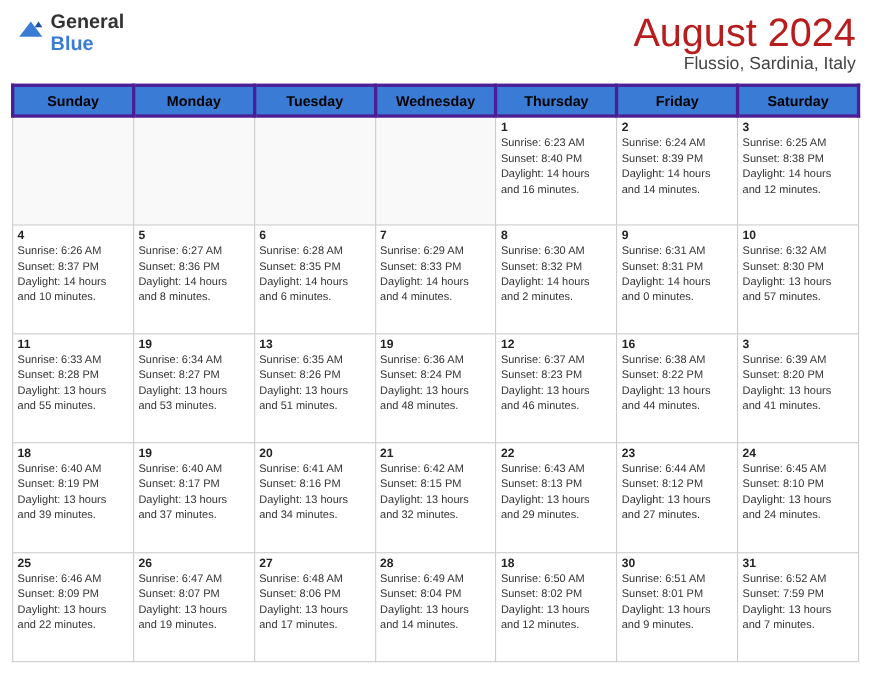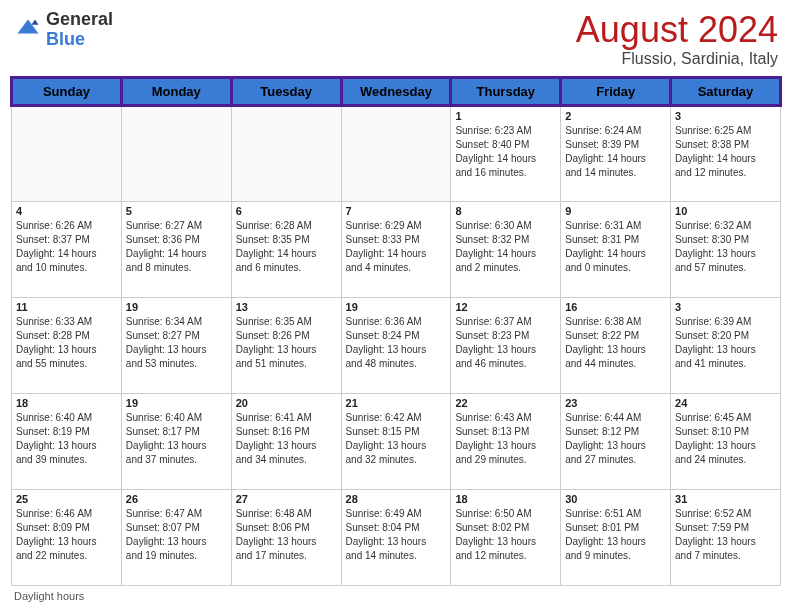--- a/index.html
+++ b/index.html
@@ -267,16 +267,13 @@
             <div class="day-info">Sunrise: 6:51 AM<br>Sunset: 8:01 PM<br>Daylight: 13 hours<br>and 9 minutes.</div>
           </td>
           <td>
             <span class="day-number">31</span>
             <div class="day-info">Sunrise: 6:52 AM<br>Sunset: 7:59 PM<br>Daylight: 13 hours<br>and 7 minutes.</div>
           </td>
         </tr>
       </tbody>
   </table>
 
-  <div class="footer">
-    <span>Daylight hours</span>
-  </div>
 </div>
 
 </body></html>

